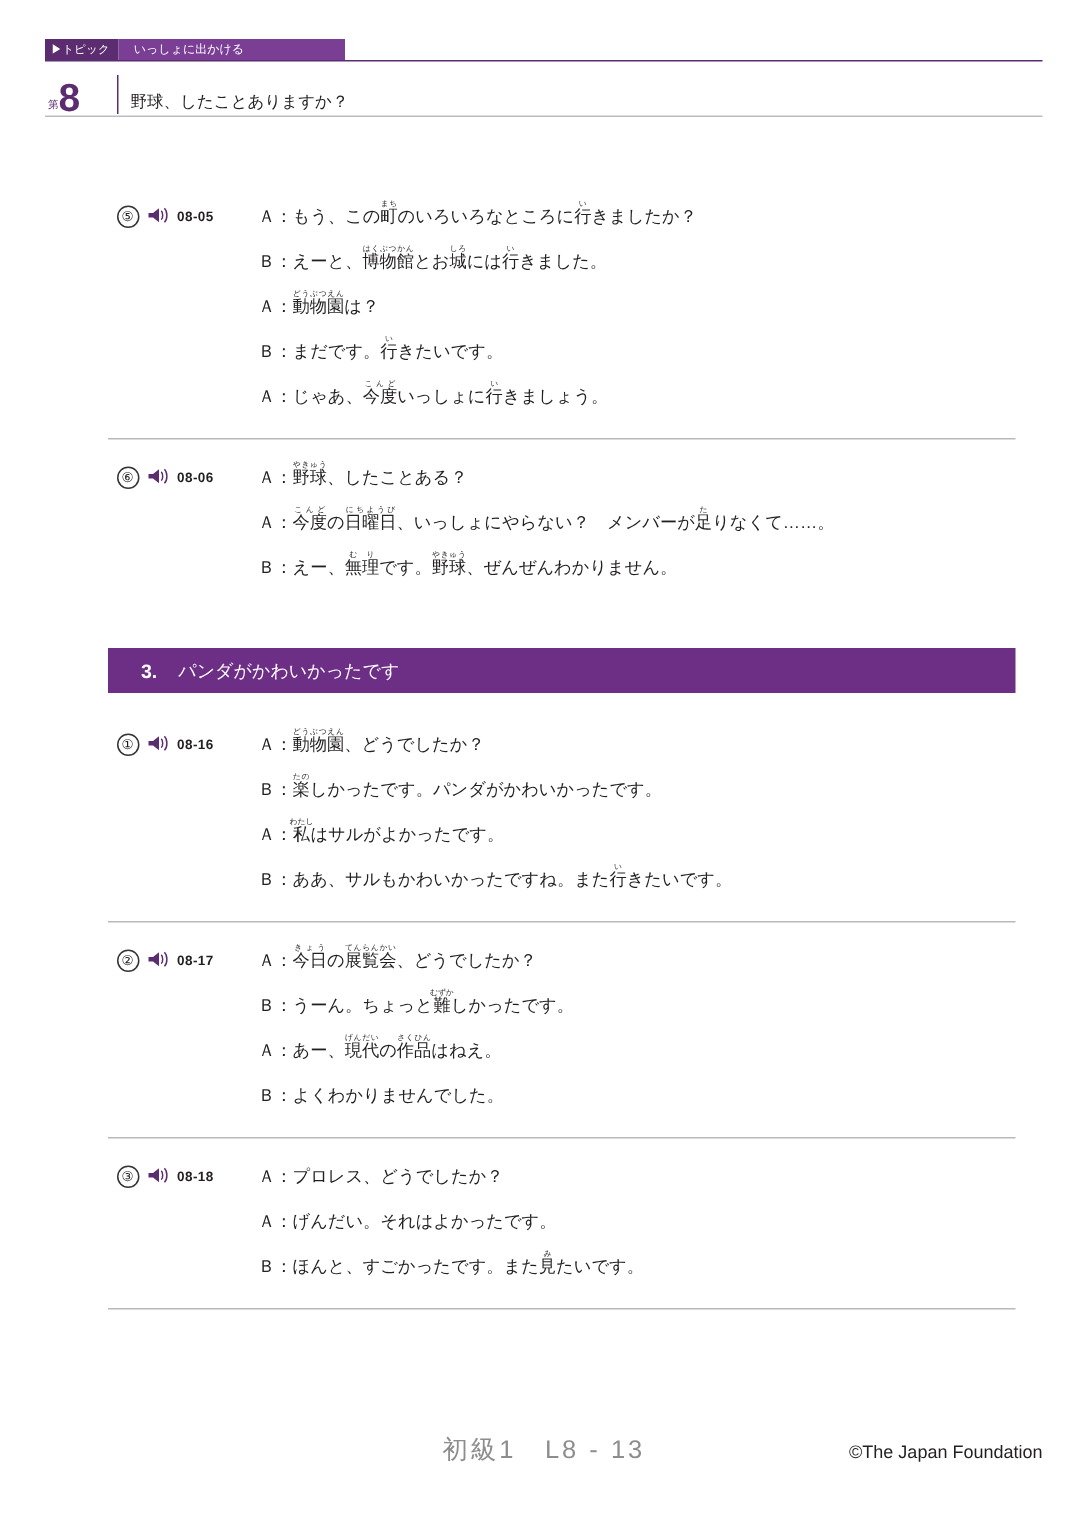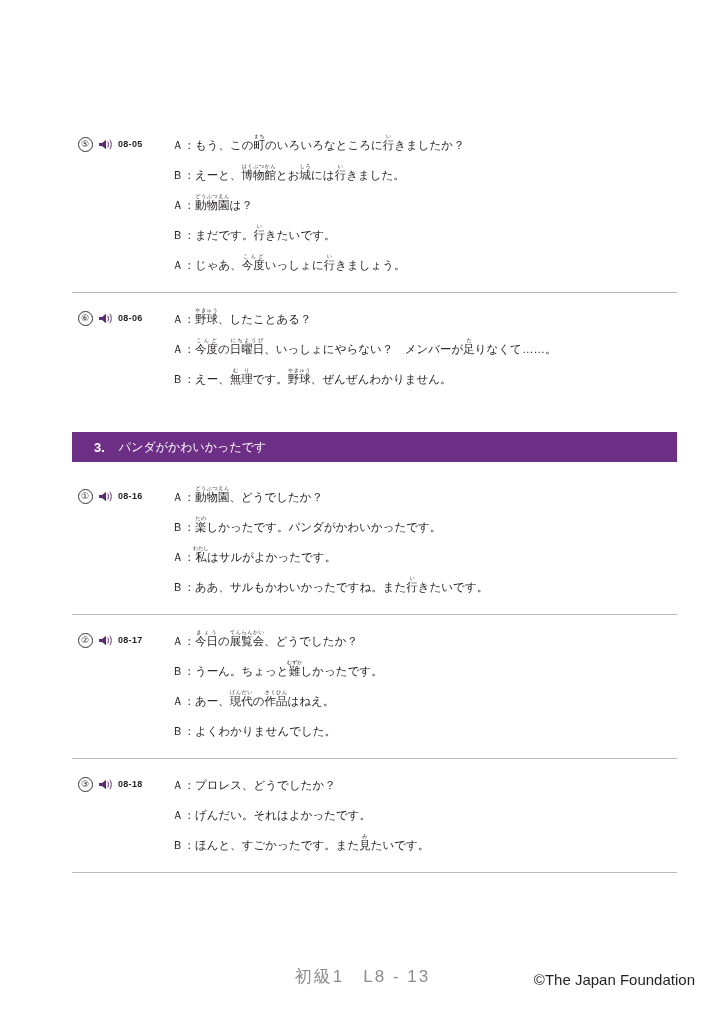--- a/index.html
+++ b/index.html
@@ -205,48 +205,64 @@
   ruby { ruby-position: over; }
   rt {
     font-size: 5.2px;
     color: #231f20;
     line-height: 1;
   }
 
   
   .footer {
     position: absolute;
-    bottom: 19px;
+    bottom: 29px;
     left: 0;
     width: 725px;
     height: 40px;
   }
   .footer-center {
     position: absolute;
     left: 0;
     top: 0;
     width: 725px;
     text-align: center;
     font-size: 17px;
     color: #8d8d8d;
     letter-spacing: 2px;
   }
   .footer-right {
     position: absolute;
     right: 30px;
     top: 6px;
-    font-size: 15px;
+    font-size: 12px;
     color: #231f20;
   }
 </style>
 </head>
 <body>
 
 <div class="page">
 
+  <div class="header">
+    <div class="topic-bar">
+      <div class="topic-tag">▶トピック</div>
+      <div class="topic-title">いっしょに出かける</div>
+    </div>
+    <div class="header-rule"></div>
+    <div class="header-row">
+      <div class="lesson-block">
+        <span class="lesson-kanji">第</span>
+        <span class="lesson-num">8</span>
+      </div>
+      <div class="lesson-divider"></div>
+      <div class="lesson-title">野球、したことありますか？</div>
+    </div>
+    <div class="header-bottom-rule"></div>
+  </div>
 
   <div class="content">
 
     <div class="item">
       <div class="item-num">
         <span class="circ">⑤</span>
       </div>
       <div class="audio">
         <span class="spk">
           <svg width="15" height="13" viewBox="0 0 15 13">

